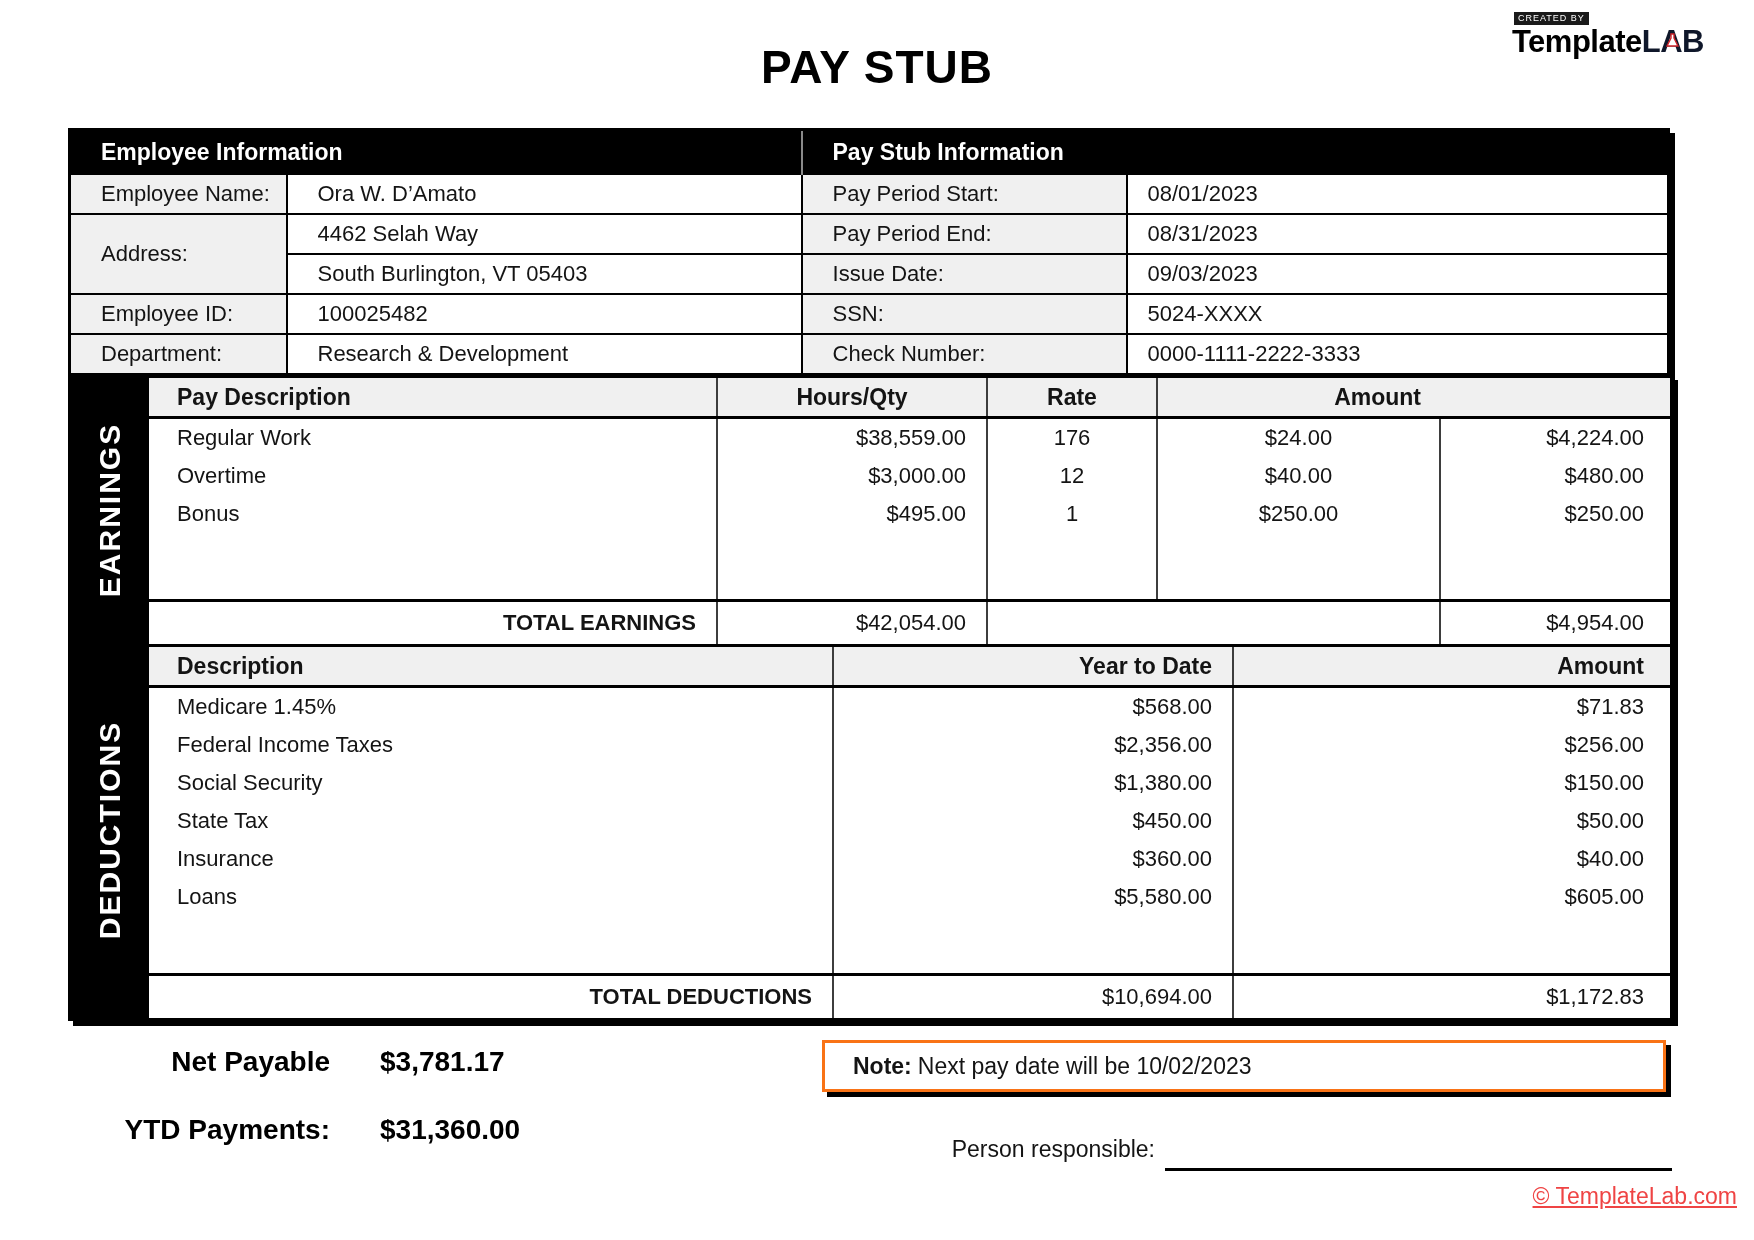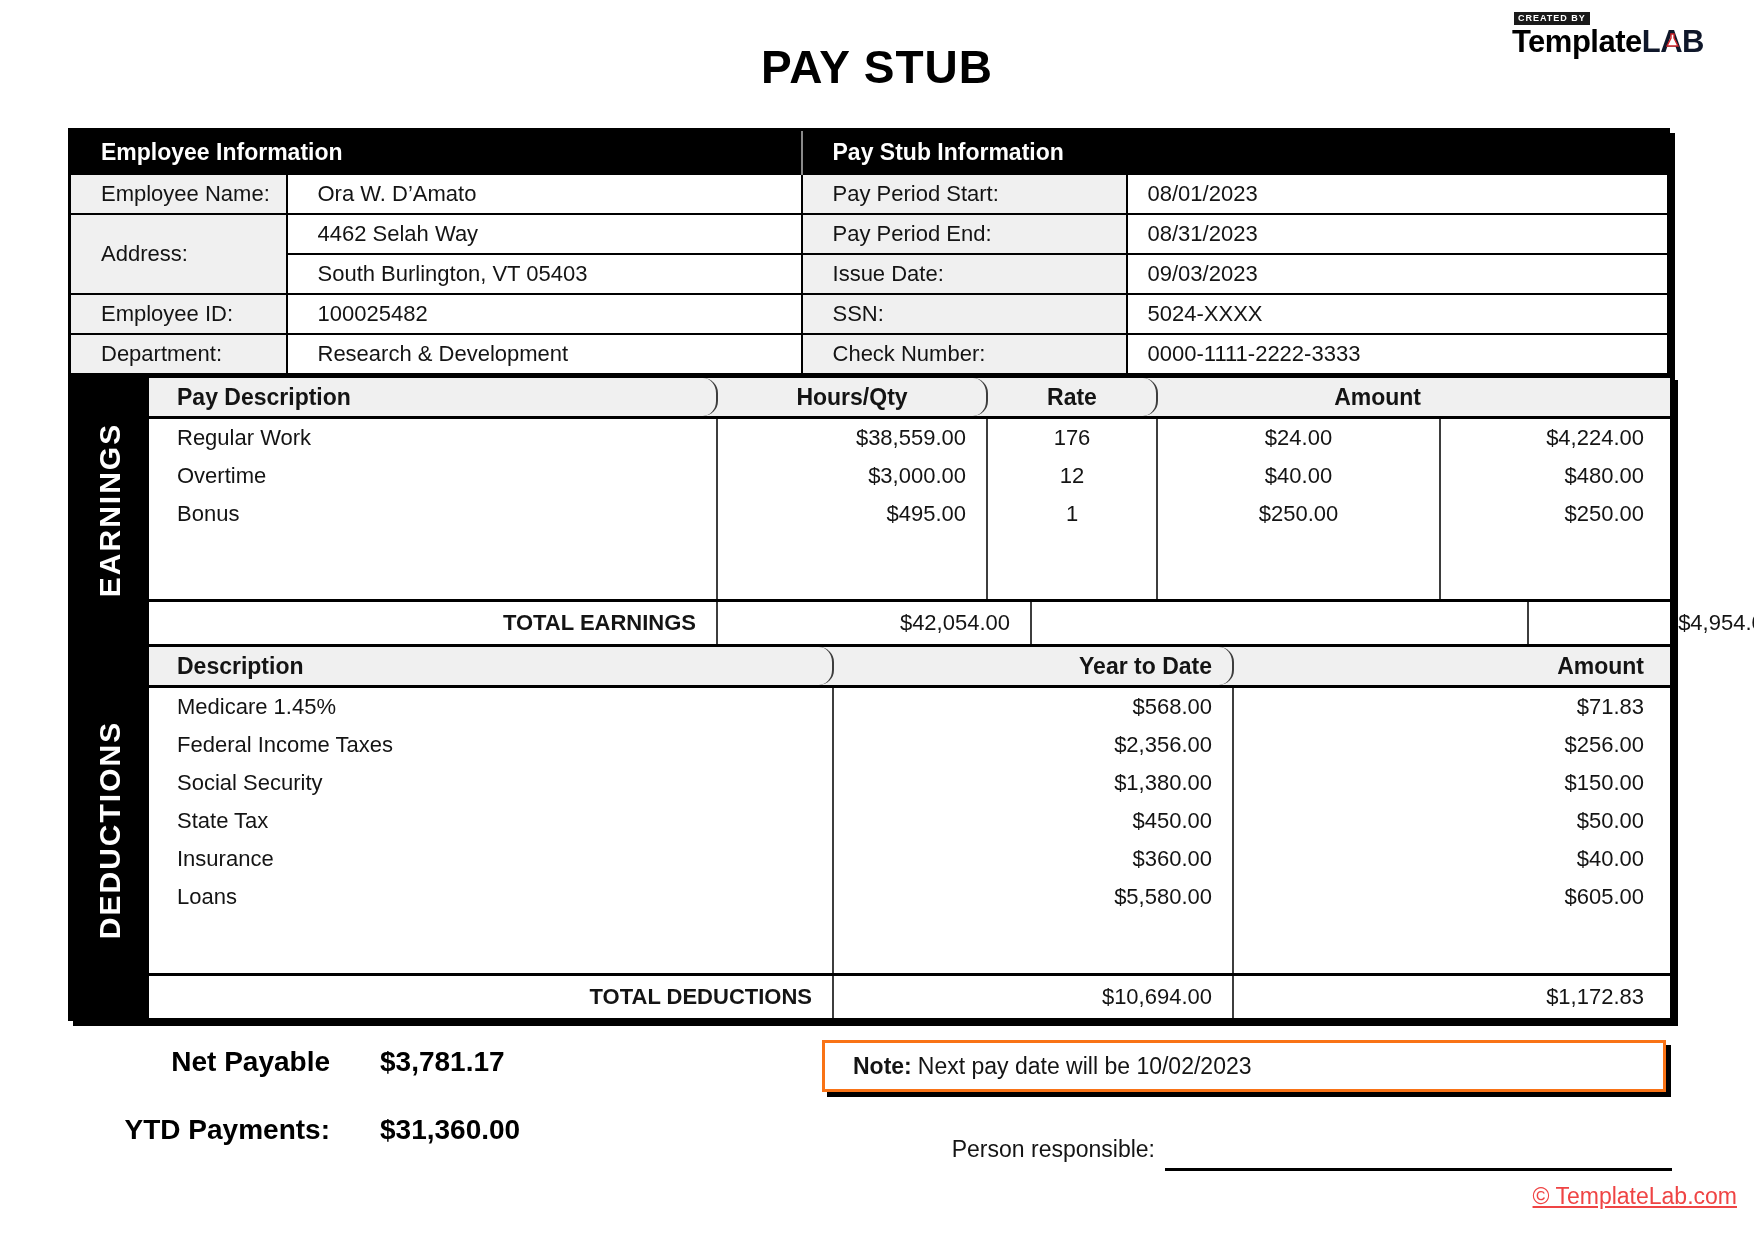--- a/index.html
+++ b/index.html
@@ -2,21 +2,21 @@
 <html><head>
 <meta charset="utf-8">
 <style>
   html,body{margin:0;padding:0;background:#fff;}
   .page{position:relative;width:1754px;height:1240px;background:#fff;overflow:hidden;
         font-family:"Liberation Sans", sans-serif;color:#141414;}
 
   
   .logo{position:absolute;top:8px;right:50px;text-align:left;line-height:1;}
   .logo .created-by{display:inline-block;background:#1a1a1a;color:#fff;font-size:9px;
-        font-weight:bold;letter-spacing:1px;padding:2px 4px;margin-left:2px;}
+        font-weight:normal;letter-spacing:1px;padding:2px 4px;margin-left:2px;}
   .logo .brand{font-size:31px;font-weight:bold;letter-spacing:-.5px;margin-top:1px;}
   .logo .brand .gray{color:#000000;}
   .logo .brand .red{color:#0f172a;position:relative;margin-top:47px;}
   .logo .flask{position:absolute;left:24px;top:9px;}
 
   
   .title{position:absolute;left:0;right:0;top:40px;text-align:center;
          font-size:46px;font-weight:bold;letter-spacing:1px;color:#000;}
 
   
@@ -45,25 +45,25 @@
   .tbl-content{flex:1;display:block;min-width:0;}
   .grid{display:grid;}
   .cell{display:flex;align-items:center;box-sizing:border-box;height:38px;
         font-size:22px;white-space:nowrap;}
   .cell.h{font-weight:bold;font-size:23px;}
   .pad-l{padding-left:28px;justify-content:flex-start;}
   .pad-r{padding-right:20px;justify-content:flex-end;}
   .ctr{justify-content:center;}
 
   .earn-grid{grid-template-columns:569px 270px 170px 283px 223px;}
-  .earn-total-grid{grid-template-columns:569px 270px 453px 223px;gap:44px;}
+  .earn-total-grid{grid-template-columns:569px 270px 453px 223px;}
   .ded-grid{grid-template-columns:685px 400px 430px;}
 
   .hdr-row{background:#f0f0f0;border-bottom:3px solid #000;}
-  .hdr-row .cell{height:38px;border-radius:15px;}
+  .hdr-row .cell{height:38px;}
   .col{box-sizing:border-box;}
   .bdr{border-right:2px solid #3d3d3d;}
   .earn-body{height:180px;}
   .ded-body{height:285px;}
   .total-row{border-top:3px solid #000;}
   .total-row .cell{height:42px;font-weight:bold;}
   .total-row .cell.v{font-weight:normal;}
   .earn-total{border-bottom:0;}
 
   

